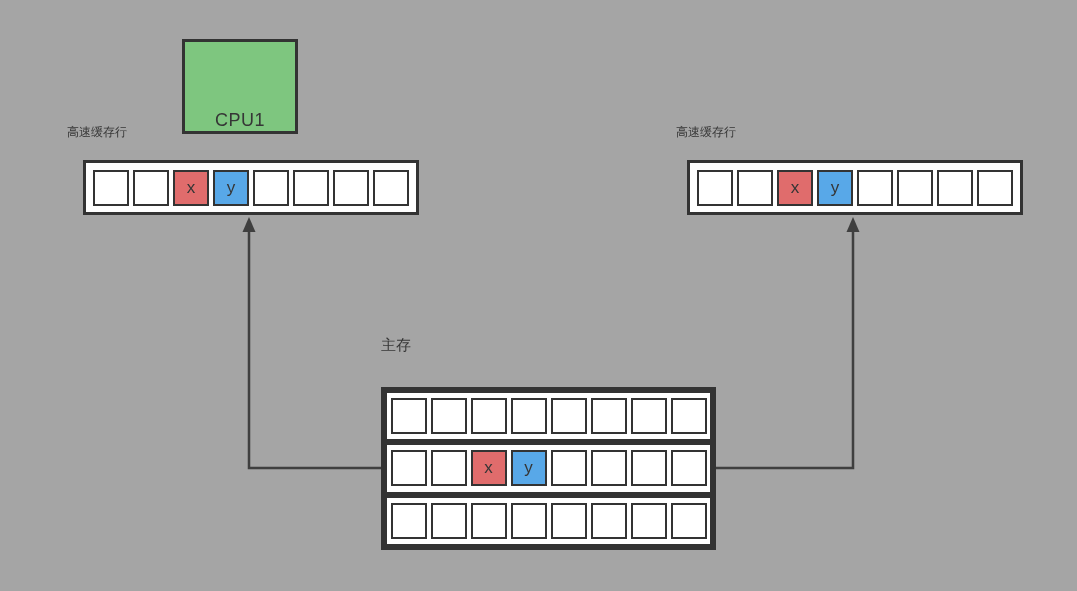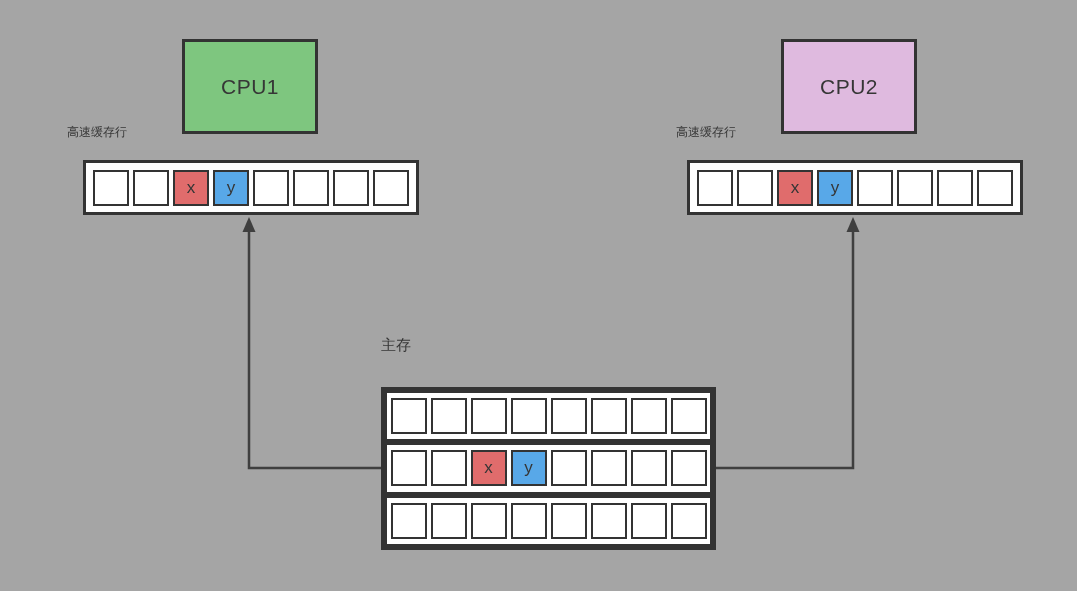--- a/index.html
+++ b/index.html
@@ -22,27 +22,27 @@
   .canvas {
     position: relative;
     width: 1077px;
     height: 591px;
     overflow: hidden;
     background: var(--bg);
   }
   .cpu-box {
     position: absolute;
     top: 39px;
-    width: 136px;
+    width: 116px;
     height: 95px;
     border: 3px solid var(--border);
     display: flex;
-    align-items: center;
-    justify-content: center;
-    font-size: 21px;
+    align-items: flex-end;
+    justify-content: center;
+    font-size: 18px;
     letter-spacing: 0.5px;
   }
   .cpu-box.cpu1 { left: 182px; background: var(--cpu1); }
   .cpu-box.cpu2 { left: 781px; background: var(--cpu2); }
 
   .side-label {
     position: absolute;
     top: 123px;
     font-size: 12px;
     line-height: 18px;
@@ -134,23 +134,20 @@
 </style>
 </head>
 <body>
 
 <div class="canvas">
 
   <div class="cpu-box cpu1">
     <span>CPU1</span>
   </div>
 
-  <div class="cpu-box cpu2">
-    <span>CPU2</span>
-  </div>
 
   <div class="side-label left">高速缓存行</div>
 
   <div class="side-label right">高速缓存行</div>
 
   <div class="cacheline left">
       <div class="cell"></div>
       <div class="cell"></div>
       <div class="cell cell-x">x</div>
       <div class="cell cell-y">y</div>

